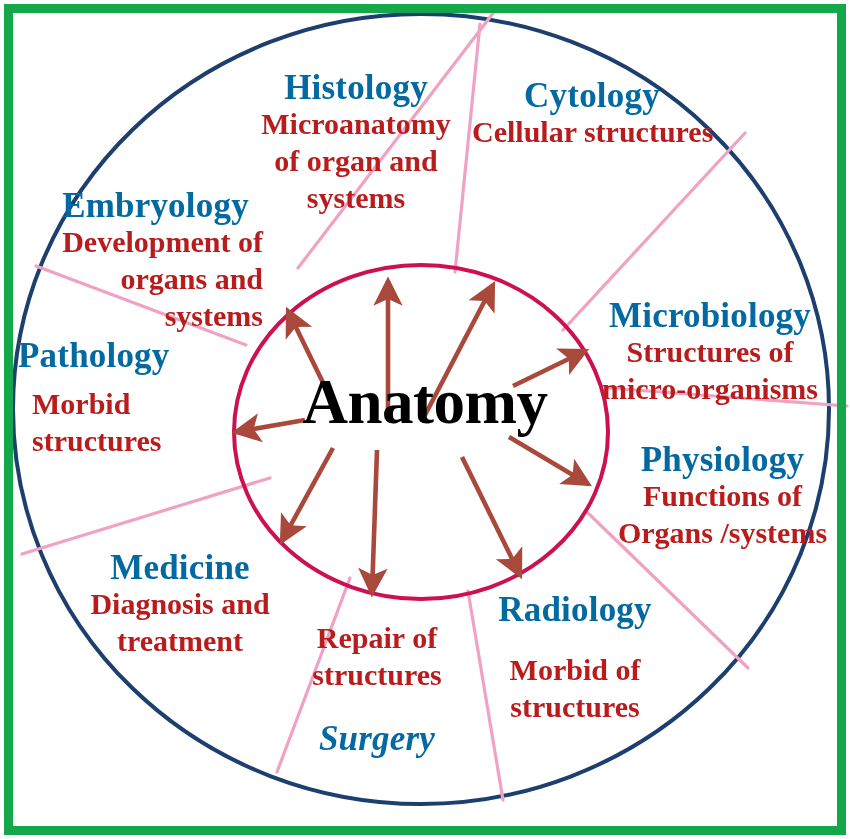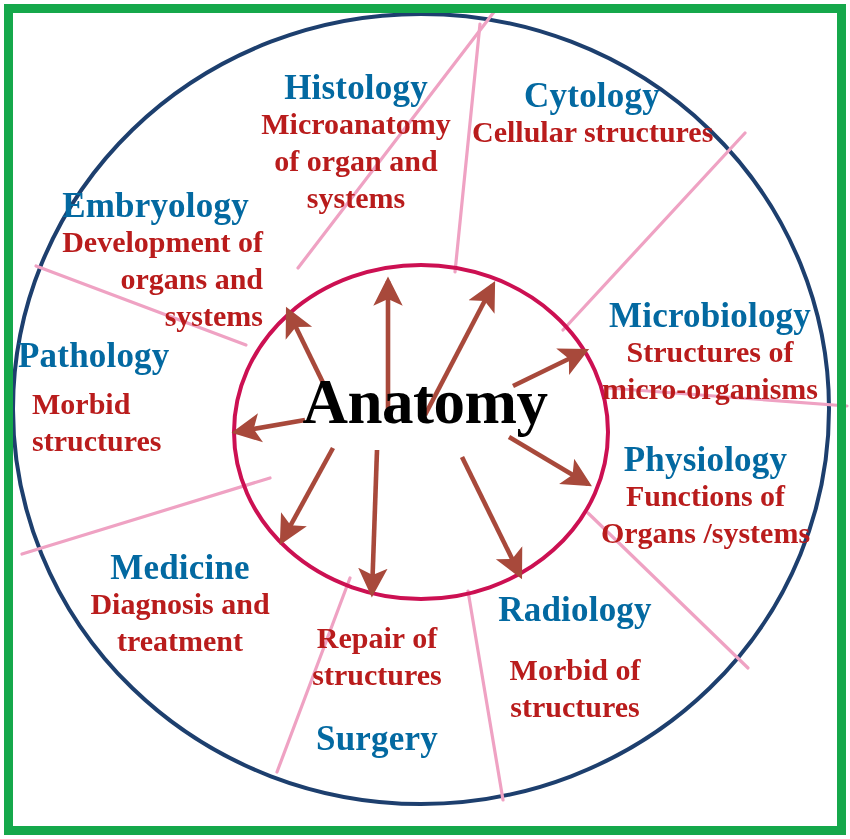--- a/index.html
+++ b/index.html
@@ -139,42 +139,42 @@
   </div>
 
   <div class="lbl ta-c" style="left:590px; top:298px; width:240px;">
     <div class="branch-title">Microbiology</div>
     <div class="branch-desc">
       <span class="ln">Structures of</span>
       <span class="ln">micro-organisms</span>
     </div>
   </div>
 
-  <div class="lbl ta-c" style="left:588px; top:442px; width:235px;">
+  <div class="lbl ta-c" style="left:605px; top:442px; width:235px;">
     <div class="branch-title">Physiology</div>
     <div class="branch-desc">
       <span class="ln">Functions of</span>
       <span class="ln">Organs /systems</span>
     </div>
   </div>
 
   <div class="lbl ta-c" style="left:470px; top:592px; width:210px;">
     <div class="branch-title">Radiology</div>
     <div class="branch-desc" style="margin-top:24px;">
       <span class="ln">Morbid of</span>
       <span class="ln">structures</span>
     </div>
   </div>
 
   <div class="lbl ta-c" style="left:282px; top:620px; width:190px;">
     <div class="branch-desc">
       <span class="ln">Repair of</span>
       <span class="ln">structures</span>
     </div>
-    <div class="branch-title" style="margin-top:28px;">Surgery</div>
+    <div class="branch-title" style="margin-top:28px;font-style:italic;">Surgery</div>
   </div>
 
   <div class="lbl ta-c" style="left:75px; top:550px; width:210px;">
     <div class="branch-title">Medicine</div>
     <div class="branch-desc">
       <span class="ln">Diagnosis and</span>
       <span class="ln">treatment</span>
     </div>
   </div>
 

